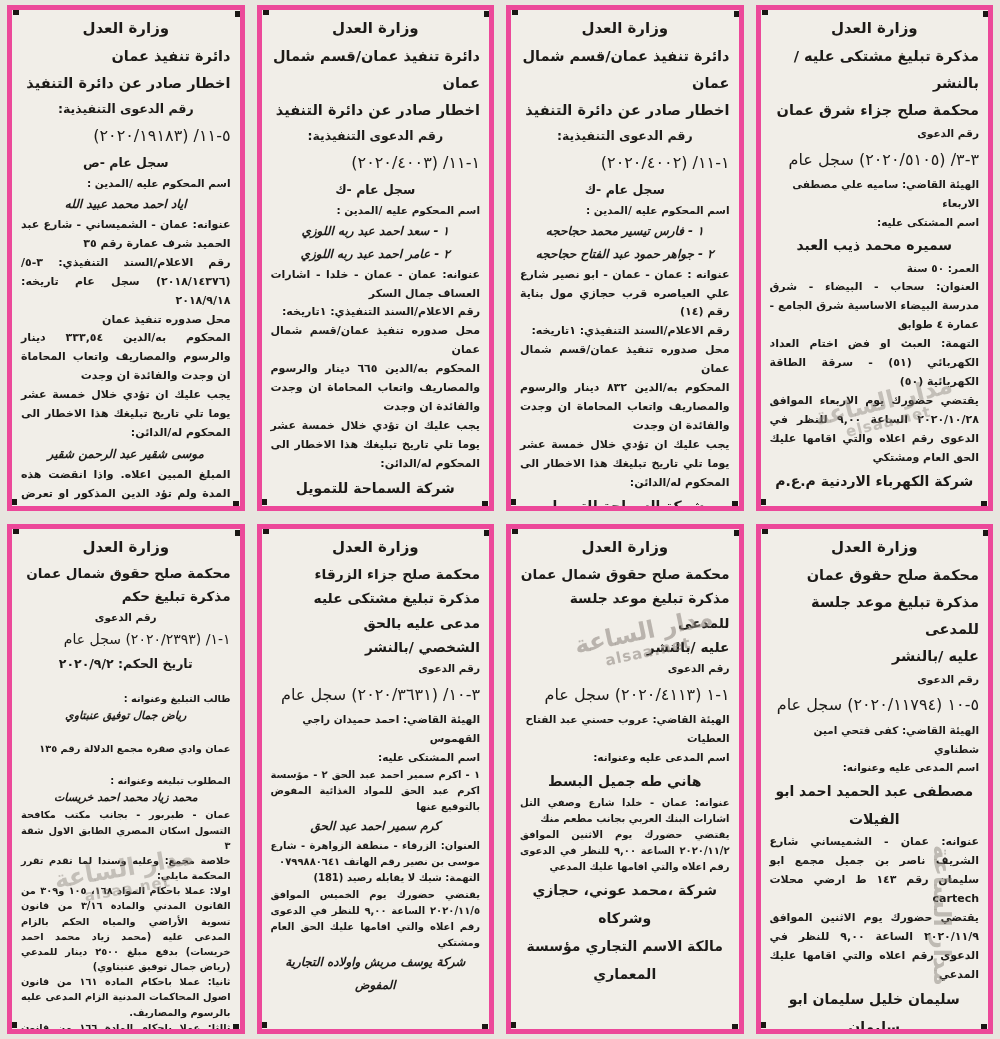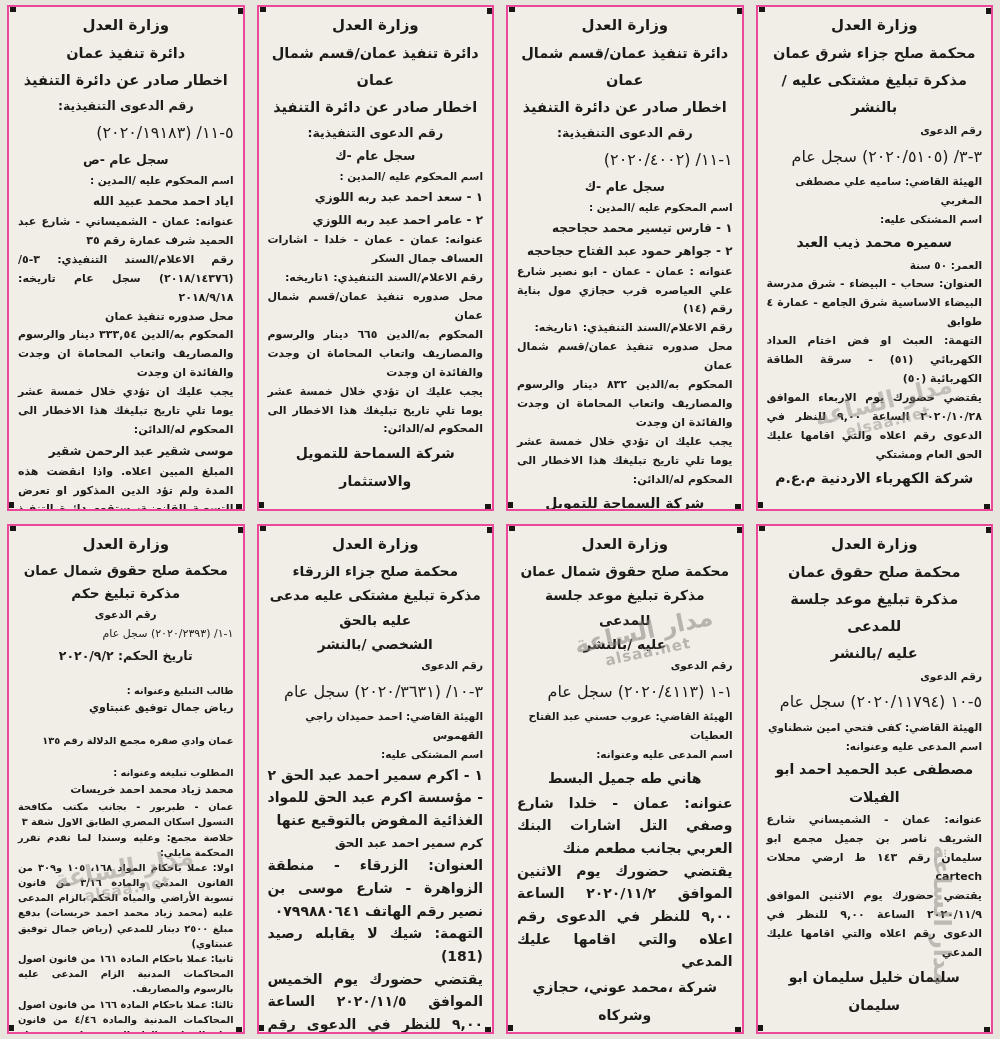--- a/index.html
+++ b/index.html
@@ -16,50 +16,50 @@
     display:grid;
     grid-template-columns:repeat(4,1fr);
     grid-template-rows:506px 510px;
     gap:13px 12px;
     padding:5px 7px;
     box-sizing:border-box;
   }
   .panel{
     position:relative;
     background:#f1eee8;
-    border:2px solid #ec4899;
+    border:5px solid #ec4899;
     padding:4px 9px 6px;
     box-sizing:border-box;
     overflow:hidden;
   }
   
   .c{position:absolute;background:#191713;}
   .c-tl{left:1px;top:-10px;width:6px;height:15px;}
   .c-tr{top:1px;right:-10px;height:6px;width:15px;}
   .c-br{right:1px;bottom:-10px;width:6px;height:15px;}
   .c-bl{bottom:1px;left:-10px;height:6px;width:15px;}
 
   .line{margin:0;}
   .ministry{text-align:center;font-weight:bold;font-size:15px;letter-spacing:3px;line-height:1.95;}
-  .court{text-align:center;font-weight:bold;font-size:14.5px;line-height:1.85;}
+  .court{font-weight:bold;font-size:14.5px;line-height:1.85;}
   .subhead{text-align:center;font-weight:bold;font-size:12.5px;line-height:1.85;}
   .label{text-align:right;font-weight:bold;font-size:10.5px;line-height:1.9;}
   .label-c{text-align:center;font-weight:bold;font-size:10.5px;line-height:1.9;}
   .case{font-weight:normal;font-size:16px;line-height:1.95;}
   .name{text-align:center;font-weight:bold;font-size:14px;line-height:2.0;}
-  .name-sm{text-align:right;font-weight:bold;font-size:12px;line-height:1.9;}
+  .name-sm{text-align:center;font-weight:bold;font-size:12px;line-height:1.9;font-style:italic;}
   .small{text-align:right;font-weight:bold;font-size:10.5px;line-height:1.8;}
   .body{text-align:justify;font-weight:bold;font-size:11px;line-height:1.72;}
 
   .dense .body{font-size:9.8px;line-height:1.55;}
   .dense .small{font-size:9.8px;line-height:1.6;margin-top:16px;}
-  .dense .case{font-size:11px;line-height:1.7;}
+  .dense .case{font-size:14px;line-height:1.7;}
   .dense .court{font-size:13.5px;line-height:1.7;}
   .dense .name-sm{font-size:11px;line-height:1.7;}
-  .semi .body{font-size:14px;line-height:1.62;}
+  .semi .body{font-size:10px;line-height:1.62;}
   .semi .court{font-size:13.8px;line-height:1.75;}
 
   .wm{
     position:absolute;
     color:rgba(138,132,124,0.55);
     font-weight:bold;
     pointer-events:none;
     white-space:nowrap;
     text-align:center;
     z-index:5;
@@ -76,25 +76,25 @@
 
 <div class="grid">
 
   <section class="panel">
     <span class="c c-tl"></span>
     <span class="c c-tr"></span>
     <span class="c c-br"></span>
     <span class="c c-bl"></span>
     <div class="panel-body">
         <div class="line ministry">وزارة العدل</div>
+        <div class="line court">مذكرة تبليغ مشتكى عليه /بالنشر</div>
         <div class="line court">محكمة صلح جزاء شرق عمان</div>
-        <div class="line court">مذكرة تبليغ مشتكى عليه /بالنشر</div>
         <div class="line label">رقم الدعوى</div>
         <div class="line case">٣-٣/ (٢٠٢٠/٥١٠٥) سجل عام</div>
-        <div class="line small">الهيئة القاضي: ساميه علي مصطفى المغربي</div>
+        <div class="line small">الهيئة القاضي: ساميه علي مصطفى الاربعاء</div>
         <div class="line small">اسم المشتكى عليه:</div>
         <div class="line name">سميره محمد ذيب العبد</div>
         <div class="line small">العمر: ٥٠ سنة</div>
         <div class="line body">العنوان: سحاب - البيضاء - شرق مدرسة البيضاء الاساسية شرق الجامع - عمارة ٤ طوابق</div>
         <div class="line body">التهمة: العبث او فض اختام العداد الكهربائي (٥١) - سرقة الطاقة الكهربائية (٥٠)</div>
         <div class="line body">يقتضي حضورك يوم الاربعاء الموافق ٢٠٢٠/١٠/٢٨ الساعة ٩,٠٠ للنظر في الدعوى رقم اعلاه والتي اقامها عليك الحق العام ومشتكي</div>
         <div class="line name">شركة الكهرباء الاردنية م.ع.م</div>
       </div>
   </section>
 
@@ -125,20 +125,21 @@
   <section class="panel">
     <span class="c c-tl"></span>
     <span class="c c-tr"></span>
     <span class="c c-br"></span>
     <span class="c c-bl"></span>
     <div class="panel-body">
         <div class="line ministry">وزارة العدل</div>
         <div class="line court">دائرة تنفيذ عمان/قسم شمال عمان</div>
         <div class="line court">اخطار صادر عن دائرة التنفيذ</div>
         <div class="line subhead">رقم الدعوى التنفيذية:</div>
+        <div class="line case">١-١١/ (٢٠٢٠/٤٠٠٣)</div>
         <div class="line subhead">سجل عام -ك</div>
         <div class="line small">اسم المحكوم عليه /المدين :</div>
         <div class="line name-sm">١ - سعد احمد عبد ربه اللوزي</div>
         <div class="line name-sm">٢ - عامر احمد عبد ربه اللوزي</div>
         <div class="line body">عنوانه: عمان - عمان - خلدا - اشارات العساف جمال السكر</div>
         <div class="line body">رقم الاعلام/السند التنفيذي: ١تاريخه:</div>
         <div class="line body">محل صدوره  تنفيذ عمان/قسم شمال عمان</div>
         <div class="line body">المحكوم به/الدين ٦٦٥ دينار والرسوم والمصاريف واتعاب المحاماة ان وجدت والفائدة ان وجدت</div>
         <div class="line body">يجب عليك ان تؤدي خلال خمسة عشر يوما تلي تاريخ تبليغك هذا الاخطار الى المحكوم له/الدائن:</div>
         <div class="line name">شركة السماحة للتمويل والاستثمار</div>

